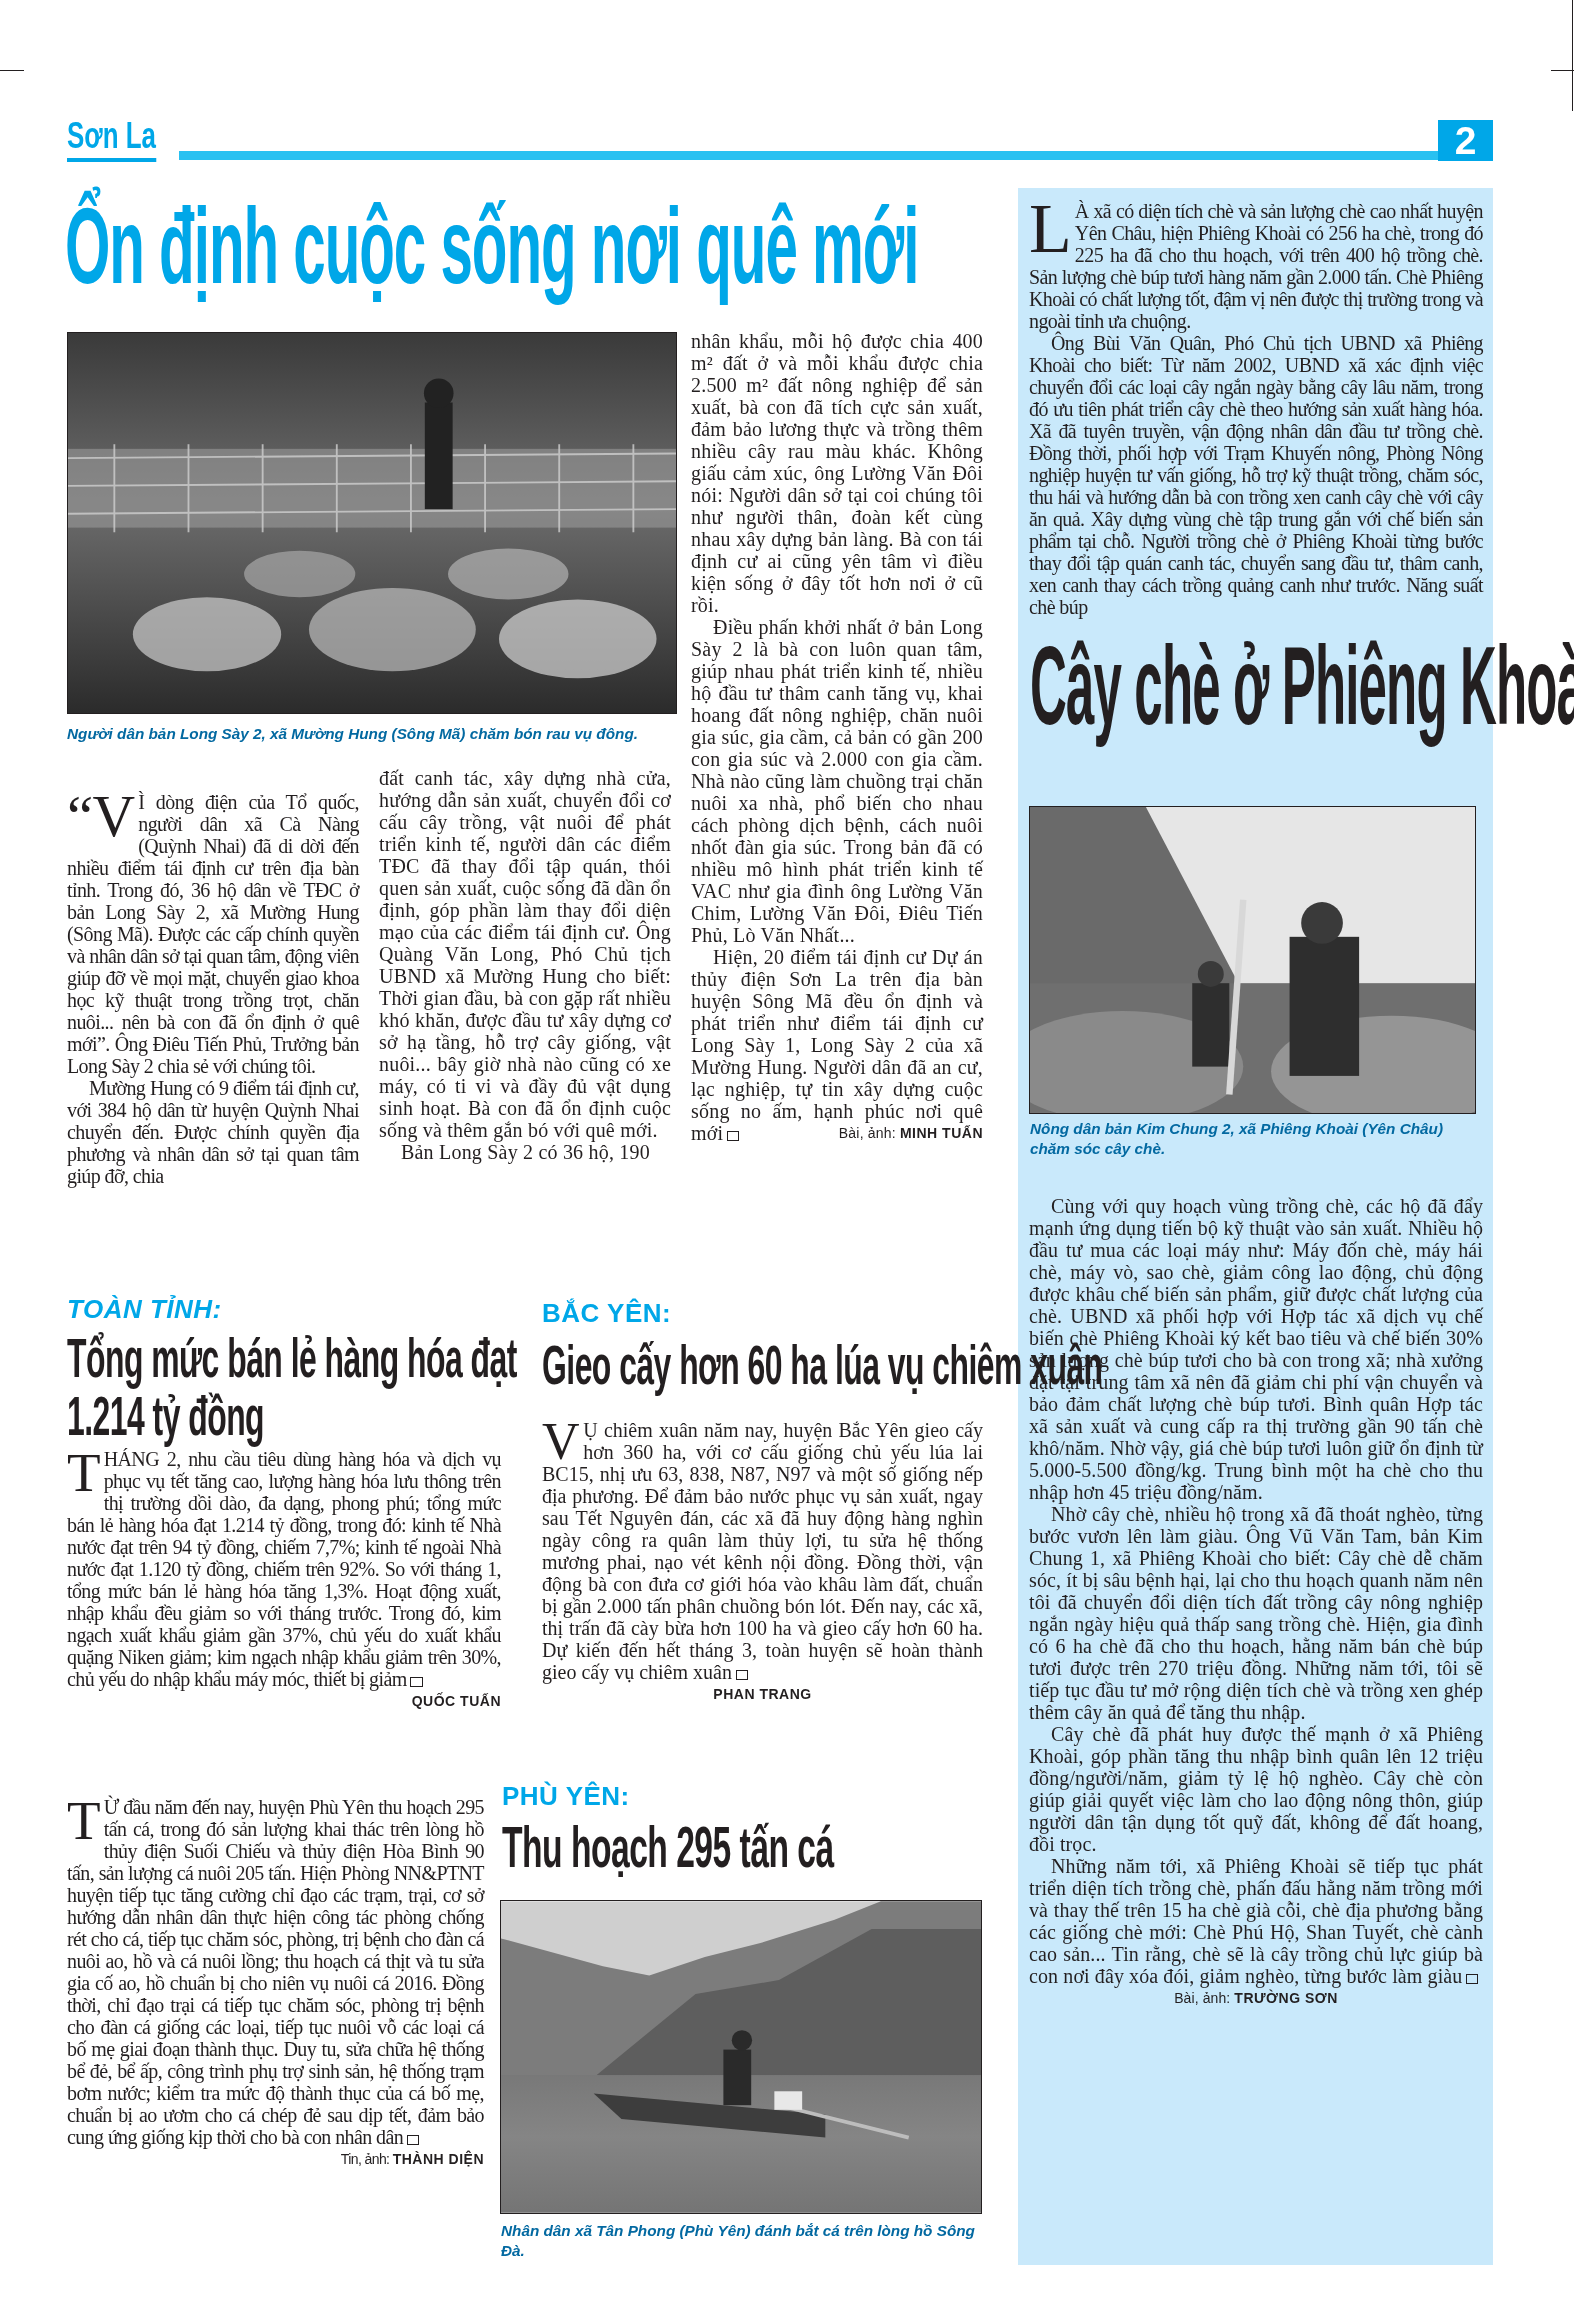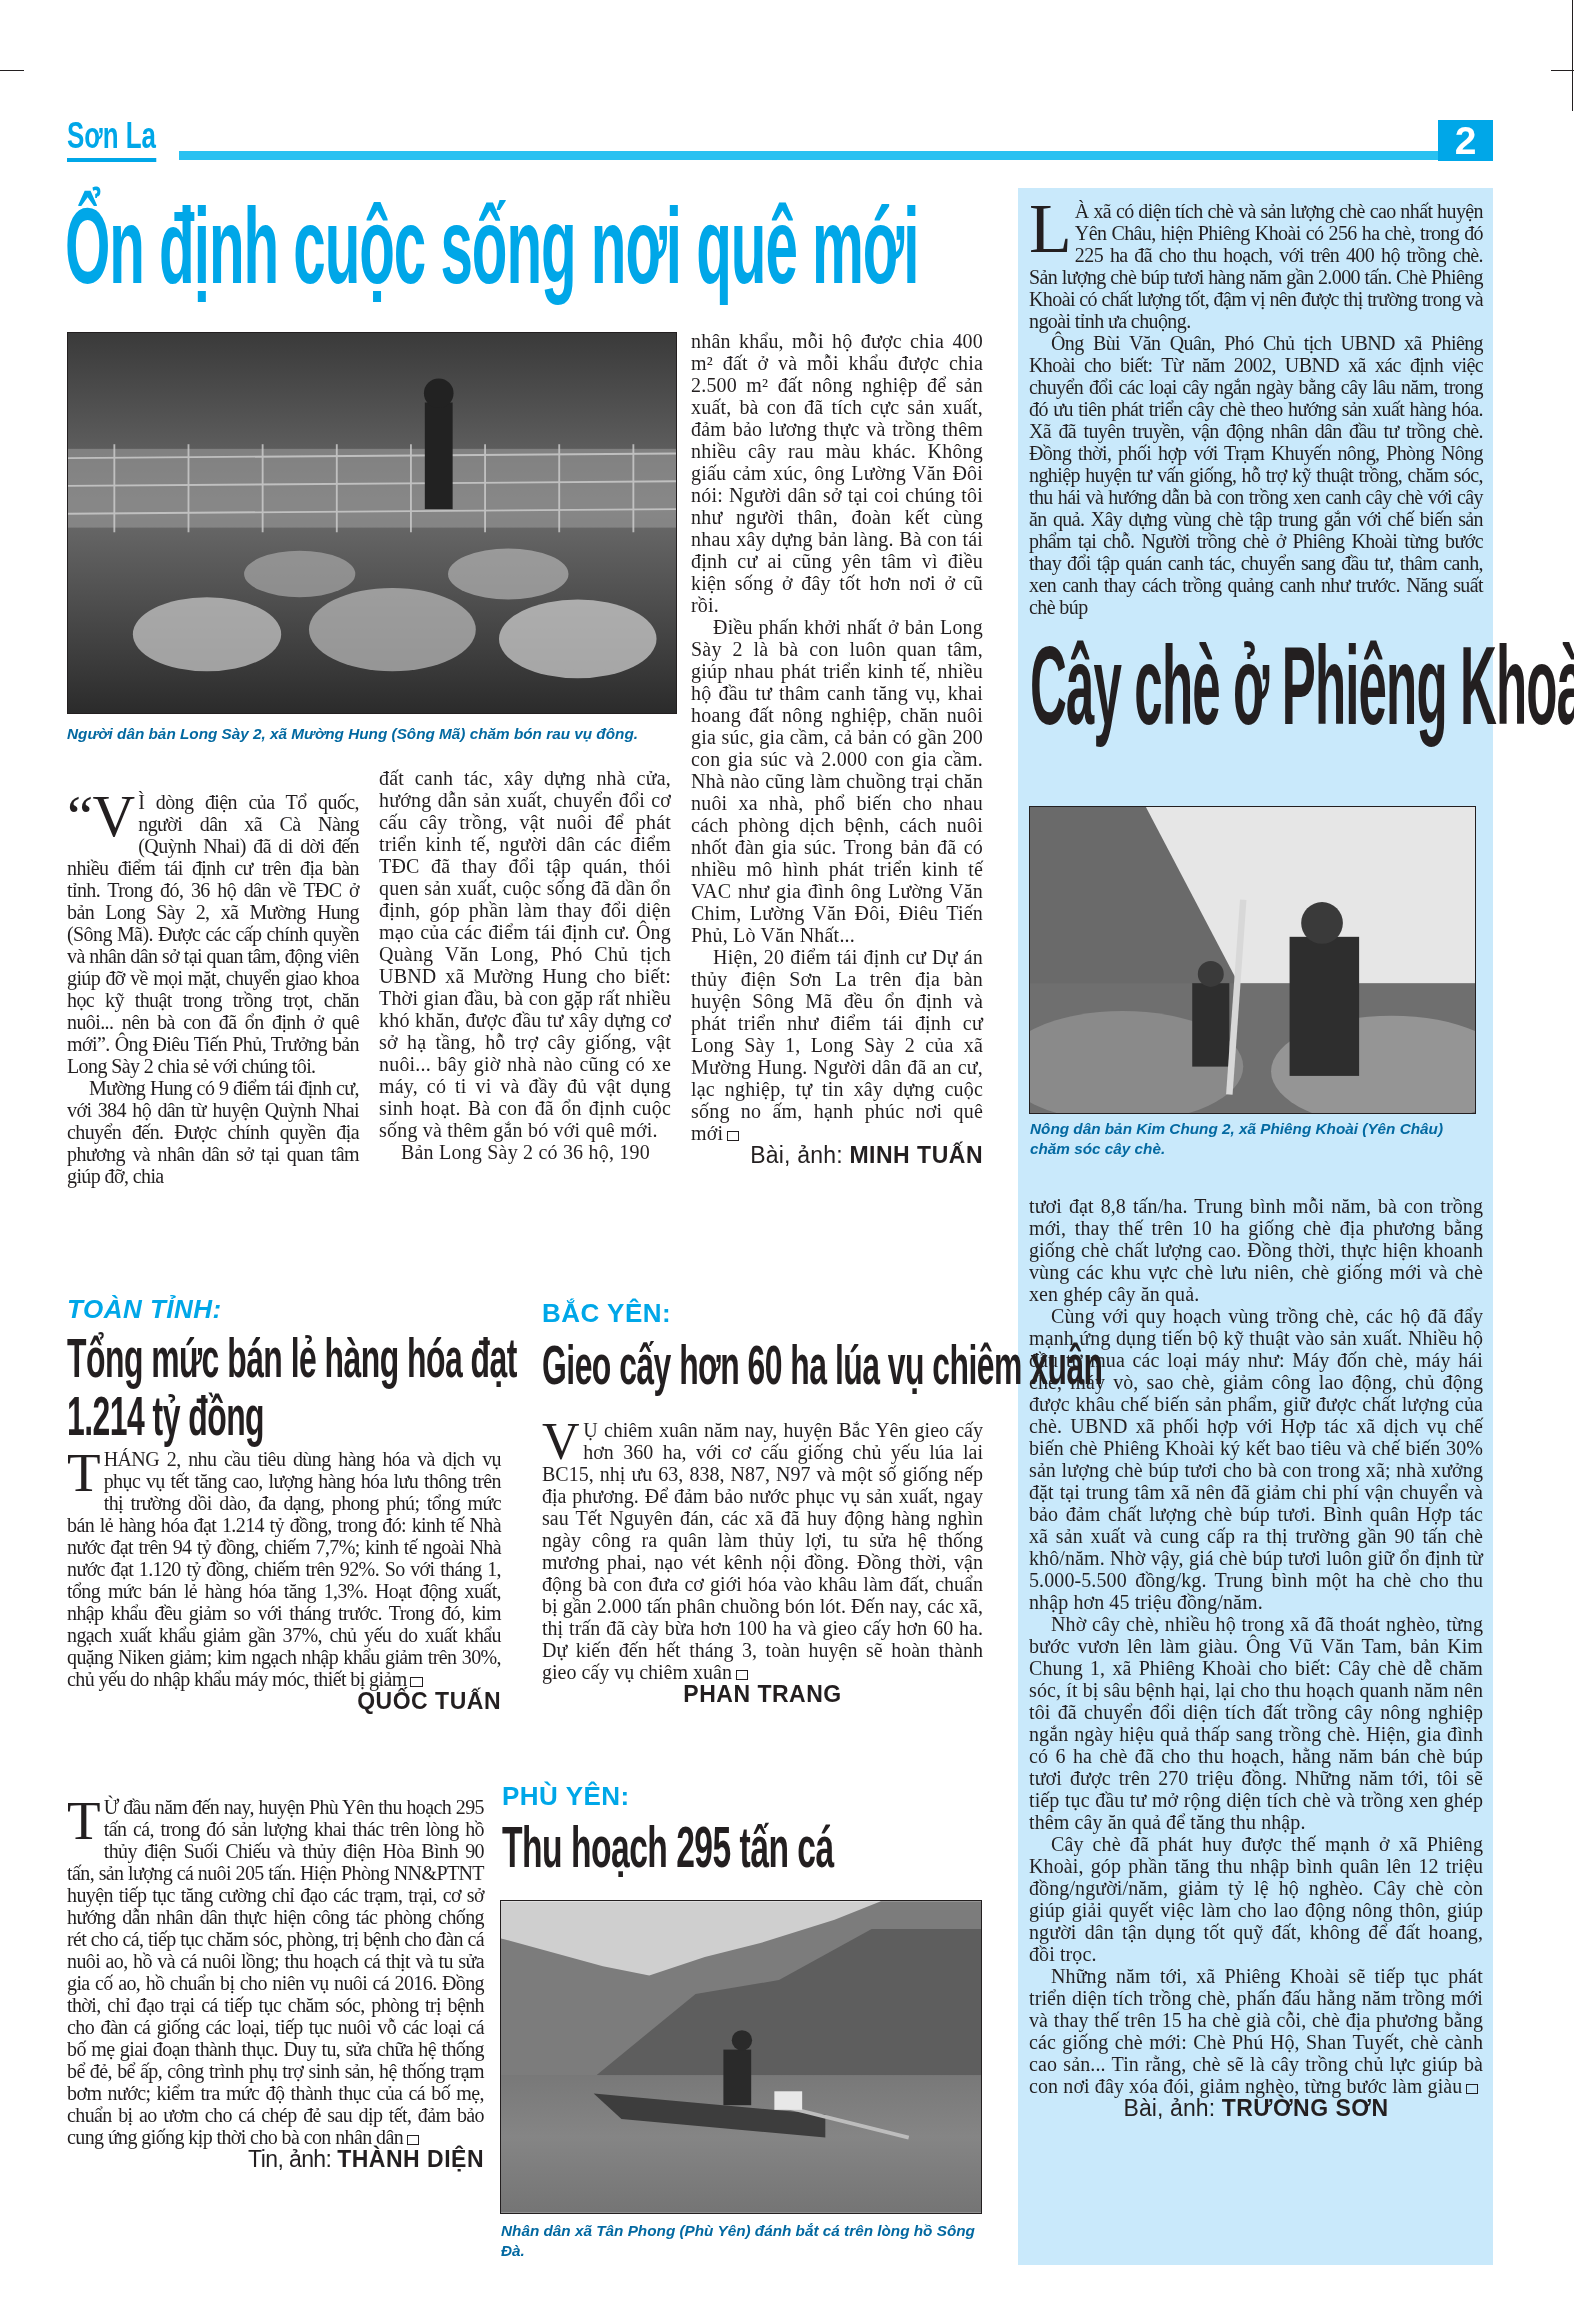--- a/index.html
+++ b/index.html
@@ -17,21 +17,21 @@
      font-size:108px;line-height:111px;color:#00a7e8;white-space:nowrap;transform:scaleX(0.54);transform-origin:left top;letter-spacing:-1.9px;}
   .photo{position:absolute;border:1.4px solid #231f20;overflow:hidden;}
   .caption{position:absolute;font-family:"Liberation Sans",sans-serif;font-style:italic;font-weight:bold;
      font-size:15.3px;line-height:19.5px;color:#0369a1;}
   .body{position:absolute;font-size:20px;line-height:22px;text-align:justify;}
   .body p{margin:0;text-indent:22px;}
   .body p.first{text-indent:0;}
   .cond{letter-spacing:-0.6px;}
   .dropcap{float:left;font-size:59px;line-height:46px;margin:1.9px 3.7px 0 0;}
   .endmark{display:inline-block;width:10.2px;height:8.3px;border:1.4px solid #231f20;border-top-width:0.9px;vertical-align:-0.9px;margin-left:3.7px;}
-  .byline{font-family:"Liberation Sans",sans-serif;font-size:23px;}
+  .byline{font-family:"Liberation Sans",sans-serif;font-size:14px;}
   .byline b{font-weight:bold;letter-spacing:0.5px;}
   .kicker{position:absolute;font-family:"Liberation Sans",sans-serif;font-weight:bold;font-size:26px;color:#00a7e8;letter-spacing:0.5px;}
   .subhead{position:absolute;font-family:"Liberation Sans",sans-serif;font-weight:bold;font-size:55px;line-height:59px;color:#231f20;white-space:nowrap;transform:scaleX(0.58);transform-origin:left top;letter-spacing:-0.9px;}
   .teabox{position:absolute;left:1018px;top:188px;width:475px;height:2077px;background:#c9e9fb;}
   .tea-title{position:absolute;left:1030px;top:628px;font-family:"Liberation Sans",sans-serif;font-weight:bold;
      font-size:111px;line-height:116px;white-space:nowrap;color:#231f20;transform:scaleX(0.46);transform-origin:left top;letter-spacing:-1.9px;}
   .crop-mark{position:absolute;background:#231f20;}
 </style>
 </head>
 <body>
@@ -117,21 +117,20 @@
       <rect x="560" y="280" width="150" height="300" fill="#2e2e2e"></rect>
       <circle cx="630" cy="250" r="45" fill="#3a3a3a"></circle>
       <rect x="350" y="380" width="80" height="180" fill="#2e2e2e"></rect>
       <circle cx="390" cy="360" r="28" fill="#3a3a3a"></circle>
       <line x1="460" y1="200" x2="430" y2="620" stroke="#d8d8d8" stroke-width="14"></line>
     </svg>
   </div>
   <div class="caption" style="left:1030px;top:1119px;width:454px;">Nông dân bản Kim Chung 2, xã Phiêng Khoài (Yên Châu) chăm sóc cây chè.</div>
 
   <div class="body" style="left:1029px;top:1195px;width:454px;letter-spacing:0.1px;">
-    <p class="first">tươi đạt 8,8 tấn/ha. Trung bình mỗi năm, bà con trồng mới, thay thế trên 10 ha giống chè địa phương bằng giống chè chất lượng cao. Đồng thời, thực hiện khoanh vùng các khu vực chè lưu niên, chè giống mới và chè xen ghép cây ăn quả.</p>
     <p>Cùng với quy hoạch vùng trồng chè, các hộ đã đẩy mạnh ứng dụng tiến bộ kỹ thuật vào sản xuất. Nhiều hộ đầu tư mua các loại máy như: Máy đốn chè, máy hái chè, máy vò, sao chè, giảm công lao động, chủ động được khâu chế biến sản phẩm, giữ được chất lượng của chè. UBND xã phối hợp với Hợp tác xã dịch vụ chế biến chè Phiêng Khoài ký kết bao tiêu và chế biến 30% sản lượng chè búp tươi cho bà con trong xã; nhà xưởng đặt tại trung tâm xã nên đã giảm chi phí vận chuyển và bảo đảm chất lượng chè búp tươi. Bình quân Hợp tác xã sản xuất và cung cấp ra thị trường gần 90 tấn chè khô/năm. Nhờ vậy, giá chè búp tươi luôn giữ ổn định từ 5.000-5.500 đồng/kg. Trung bình một ha chè cho thu nhập hơn 45 triệu đồng/năm.</p>
     <p>Nhờ cây chè, nhiều hộ trong xã đã thoát nghèo, từng bước vươn lên làm giàu. Ông Vũ Văn Tam, bản Kim Chung 1, xã Phiêng Khoài cho biết: Cây chè dễ chăm sóc, ít bị sâu bệnh hại, lại cho thu hoạch quanh năm nên tôi đã chuyển đổi diện tích đất trồng cây nông nghiệp ngắn ngày hiệu quả thấp sang trồng chè. Hiện, gia đình có 6 ha chè đã cho thu hoạch, hằng năm bán chè búp tươi được trên 270 triệu đồng. Những năm tới, tôi sẽ tiếp tục đầu tư mở rộng diện tích chè và trồng xen ghép thêm cây ăn quả để tăng thu nhập.</p>
     <p>Cây chè đã phát huy được thế mạnh ở xã Phiêng Khoài, góp phần tăng thu nhập bình quân lên 12 triệu đồng/người/năm, giảm tỷ lệ hộ nghèo. Cây chè còn giúp giải quyết việc làm cho lao động nông thôn, giúp người dân tận dụng tốt quỹ đất, không để đất hoang, đồi trọc.</p>
     <p><span>Những năm tới, xã Phiêng Khoài sẽ tiếp tục phát triển diện tích trồng chè, phấn đấu hằng năm trồng mới và thay thế trên 15 ha chè già cỗi, chè địa phương bằng các giống chè mới: Chè Phú Hộ, Shan Tuyết, chè cành cao sản... Tin rằng, chè sẽ là cây trồng chủ lực giúp bà con nơi đây xóa đói, giảm nghèo, từng bước làm giàu</span><span class="endmark"></span></p>
     <div class="byline" style="text-align:center;"><span>Bài, ảnh:</span> <b>TRƯỜNG SƠN</b></div>
   </div>
 
   <div class="kicker" style="left:67px;top:1294px;font-style:italic;">TOÀN TỈNH:</div>
   <div class="subhead" style="left:67px;top:1329px;">Tổng mức bán lẻ hàng hóa đạt</div>
   <div class="subhead" style="left:67px;top:1387px;">1.214 tỷ đồng</div>

